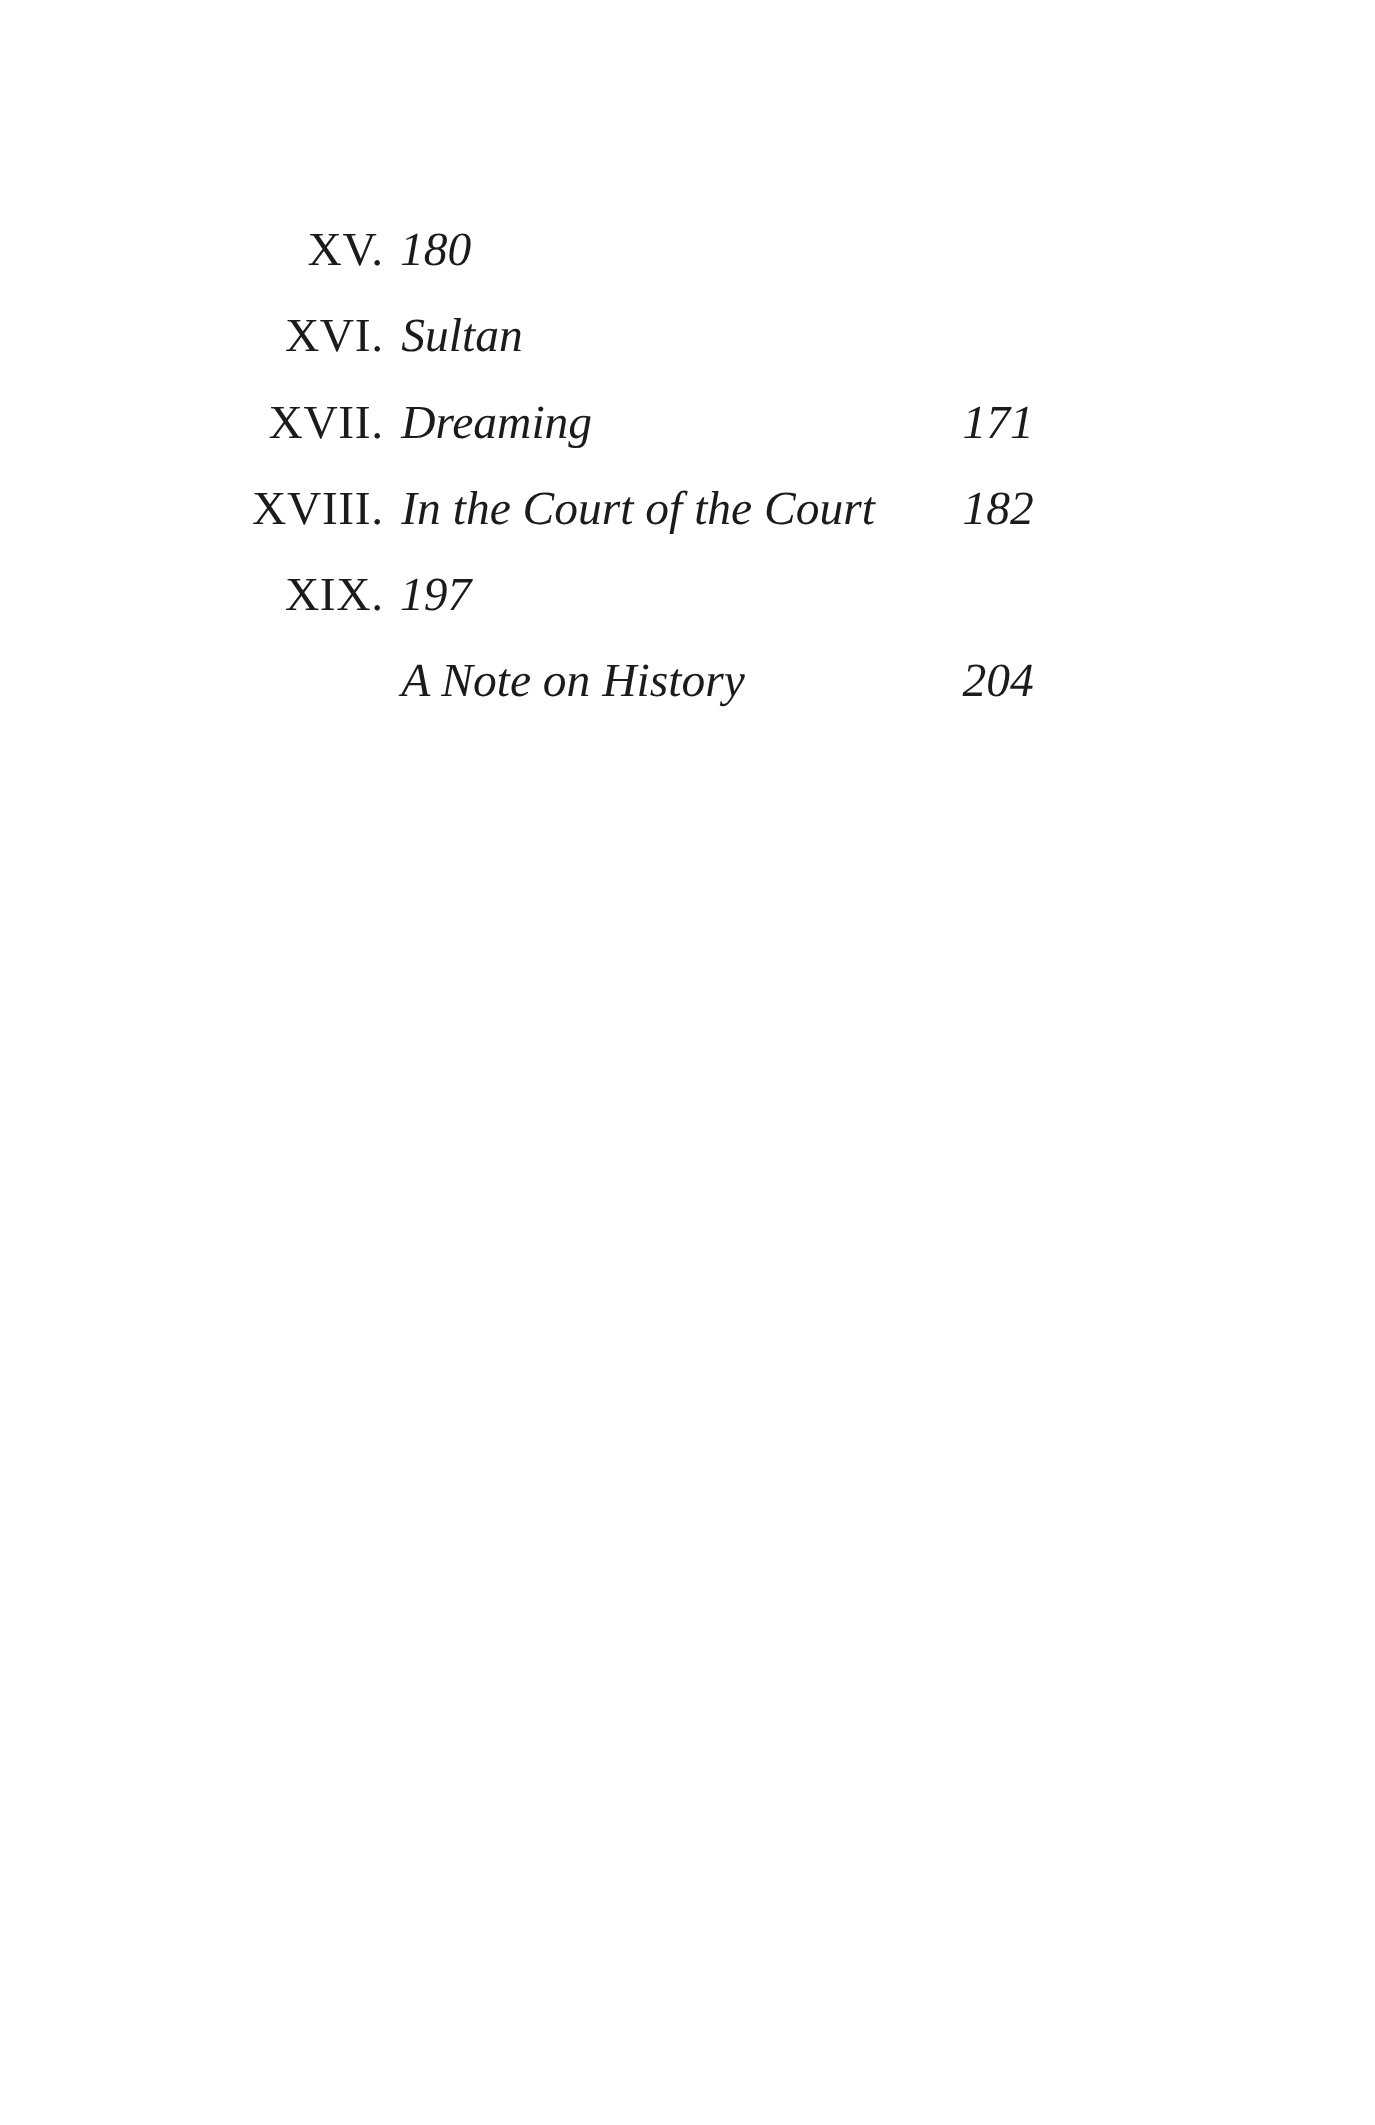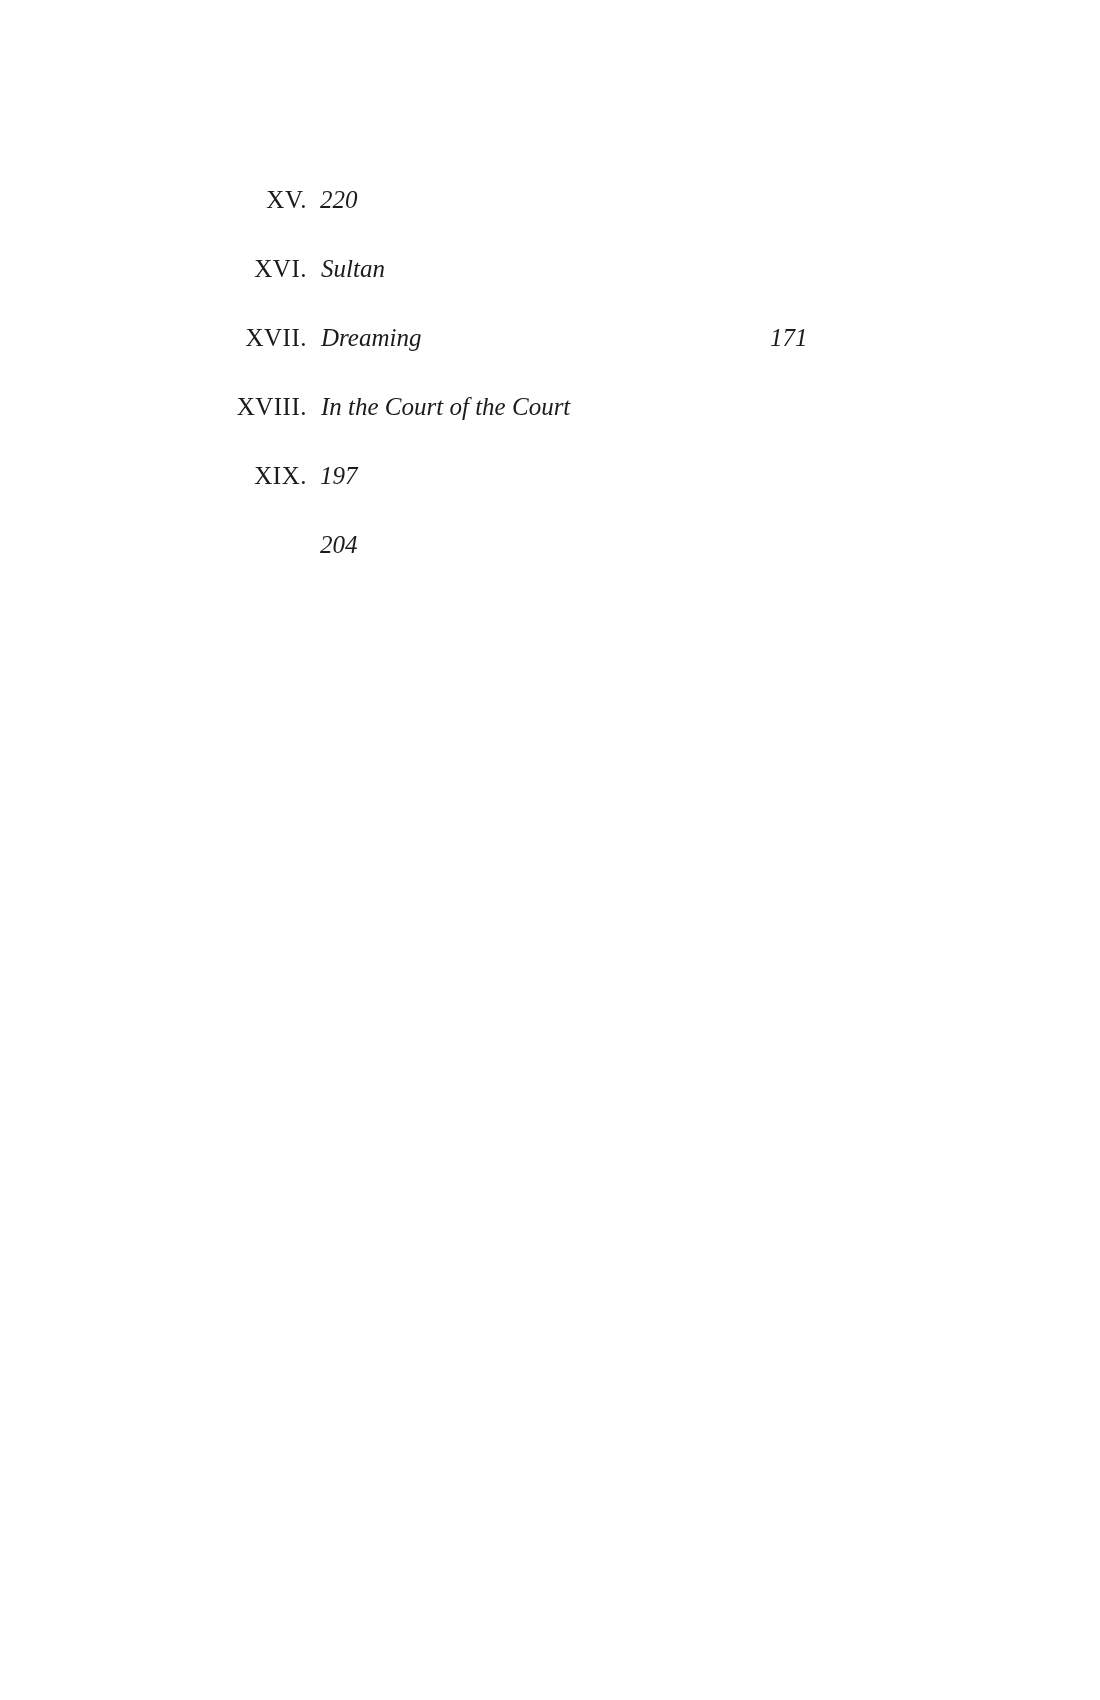--- a/index.html
+++ b/index.html
@@ -22,21 +22,21 @@
     position: absolute;
     top: 165px;
     left: 0;
     width: 1100px;
   }
   .toc-row {
     display: grid;
     grid-template-columns: 307px 450px 200px;
     height: 69px;
     align-items: center;
-    font-size: 25px;
+    font-size: 38px;
     color: #1b1b1b;
   }
   .toc-numeral {
     text-align: right;
     font-style: normal;
     letter-spacing: 0.5px;
     white-space: nowrap;
   }
   .toc-title {
     padding-left: 14px;
@@ -51,43 +51,45 @@
   }
 </style>
 </head>
 <body style="background: rgb(255, 255, 255); color: rgb(27, 27, 27);">
 
 <div class="book-page">
   <div class="toc">
 
     <div class="toc-row">
       <span class="toc-numeral">XV.</span>
-      <span class="toc-pagenum">220</span>
+      <span class="toc-pagenum">180</span>
     </div>
 
     <div class="toc-row">
       <span class="toc-numeral">XVI.</span>
       <span class="toc-title">Sultan</span>
     </div>
 
     <div class="toc-row">
       <span class="toc-numeral">XVII.</span>
       <span class="toc-title">Dreaming</span>
       <span class="toc-pagenum">171</span>
     </div>
 
     <div class="toc-row">
       <span class="toc-numeral">XVIII.</span>
       <span class="toc-title">In the Court of the Court</span>
+      <span class="toc-pagenum">182</span>
     </div>
 
     <div class="toc-row">
       <span class="toc-numeral">XIX.</span>
       <span class="toc-pagenum">197</span>
     </div>
 
     <div class="toc-row">
       <span class="toc-numeral"></span>
+      <span class="toc-title">A Note on History</span>
       <span class="toc-pagenum">204</span>
     </div>
 
   </div>
 </div>
 
 </body></html>

